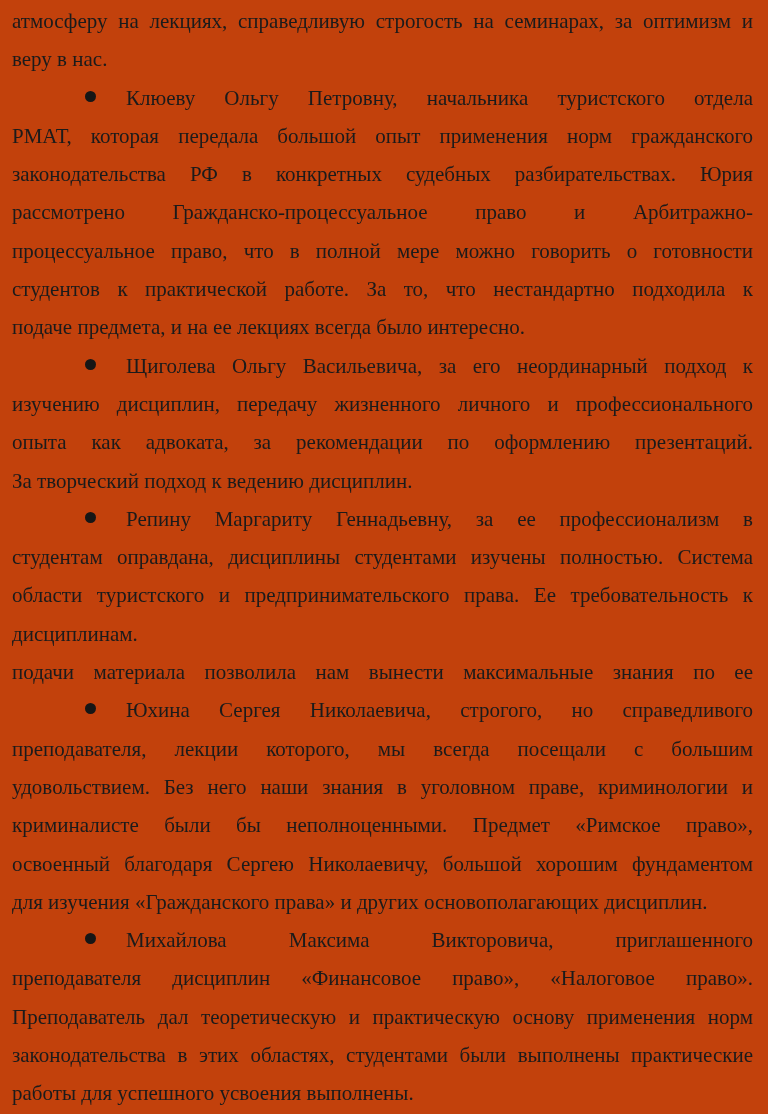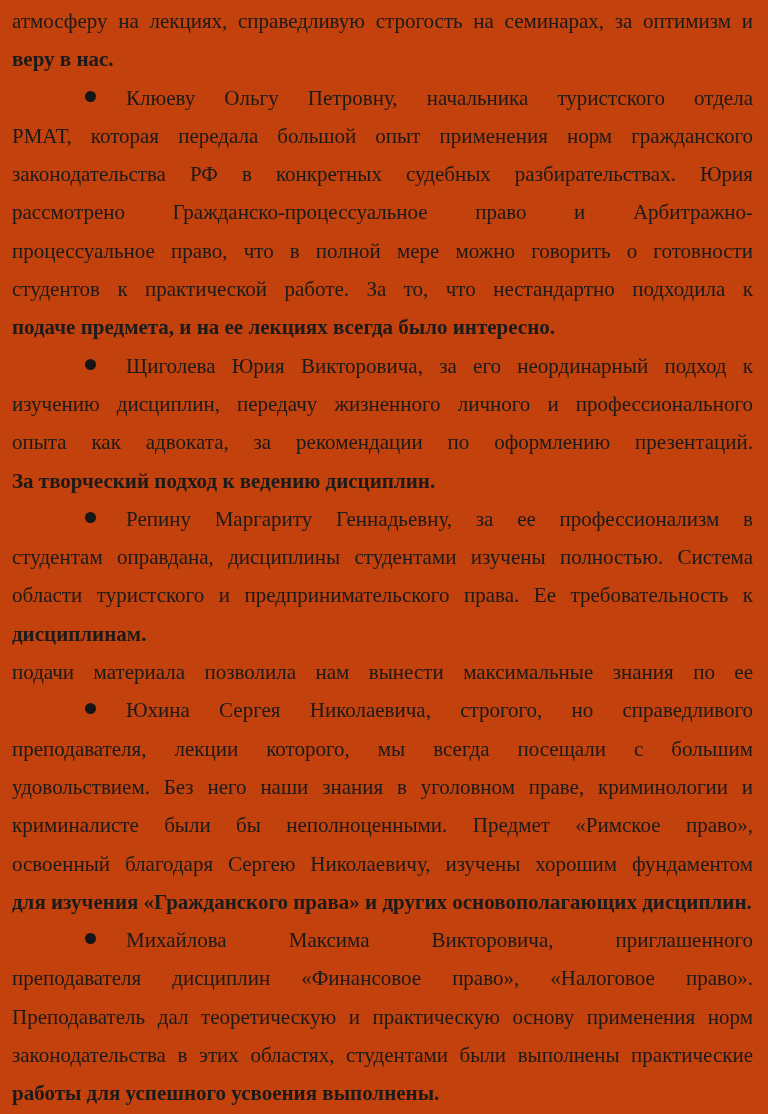--- a/index.html
+++ b/index.html
@@ -19,21 +19,20 @@
   .line {
     height: 38.3px;
     line-height: 38.3px;
     text-align: justify;
     text-align-last: justify;
     overflow: hidden;
     white-space: normal;
   }
   .line.last {
     text-align-last: left;
-    font-weight: bold;
   }
   .line.bullet-first {
     text-indent: 73px;
   }
   .bullet-dot {
     display: inline-block;
     width: 11px;
     height: 11px;
     border-radius: 50%;
     background: #161616;
@@ -57,38 +56,38 @@
       <div class="paragraph">
         <div class="line bullet-first"><span class="bullet-dot"></span><span class="bullet-gap"></span><span>Клюеву Ольгу Петровну, начальника туристского отдела</span></div>
         <div class="line">РМАТ, которая передала большой опыт применения норм гражданского</div>
         <div class="line">законодательства РФ в конкретных судебных разбирательствах. Юрия</div>
         <div class="line">рассмотрено Гражданско-процессуальное право и Арбитражно-</div>
         <div class="line">процессуальное право, что в полной мере можно говорить о готовности</div>
         <div class="line">студентов к практической работе. За то, что нестандартно подходила к</div>
         <div class="line last">подаче предмета, и на ее лекциях всегда было интересно.</div>
       </div>
       <div class="paragraph">
-        <div class="line bullet-first"><span class="bullet-dot"></span><span class="bullet-gap"></span><span>Щиголева Юрия Викторовича, за его неординарный подход к</span></div>
+        <div class="line bullet-first"><span class="bullet-dot"></span><span class="bullet-gap"></span><span>Щиголева Ольгу Васильевича, за его неординарный подход к</span></div>
         <div class="line">изучению дисциплин, передачу жизненного личного и профессионального</div>
         <div class="line">опыта как адвоката, за рекомендации по оформлению презентаций.</div>
         <div class="line last">За творческий подход  к ведению дисциплин.</div>
       </div>
       <div class="paragraph">
         <div class="line bullet-first"><span class="bullet-dot"></span><span class="bullet-gap"></span><span>Репину Маргариту Геннадьевну, за ее профессионализм в</span></div>
         <div class="line">студентам оправдана, дисциплины студентами изучены полностью. Система</div>
         <div class="line">области туристского и предпринимательского права. Ее требовательность к</div>
         <div class="line last">дисциплинам.</div>
         <div class="line">подачи материала позволила нам вынести максимальные знания по ее</div>
       </div>
       <div class="paragraph">
         <div class="line bullet-first"><span class="bullet-dot"></span><span class="bullet-gap"></span><span>Юхина Сергея Николаевича, строгого, но справедливого</span></div>
         <div class="line">преподавателя, лекции которого, мы всегда посещали с большим</div>
         <div class="line">удовольствием. Без него наши знания в уголовном праве, криминологии и</div>
         <div class="line">криминалисте были бы неполноценными. Предмет «Римское право»,</div>
-        <div class="line">освоенный благодаря Сергею Николаевичу, изучены хорошим фундаментом</div>
+        <div class="line">освоенный благодаря Сергею Николаевичу, большой хорошим фундаментом</div>
         <div class="line last">для изучения «Гражданского права» и других основополагающих дисциплин.</div>
       </div>
       <div class="paragraph">
         <div class="line bullet-first"><span class="bullet-dot"></span><span class="bullet-gap"></span><span>Михайлова Максима Викторовича, приглашенного</span></div>
         <div class="line">преподавателя дисциплин «Финансовое право», «Налоговое право».</div>
         <div class="line">Преподаватель дал теоретическую и практическую основу применения норм</div>
         <div class="line">законодательства в этих областях, студентами были выполнены практические</div>
         <div class="line last">работы для успешного усвоения выполнены.</div>
       </div>
     </div>

